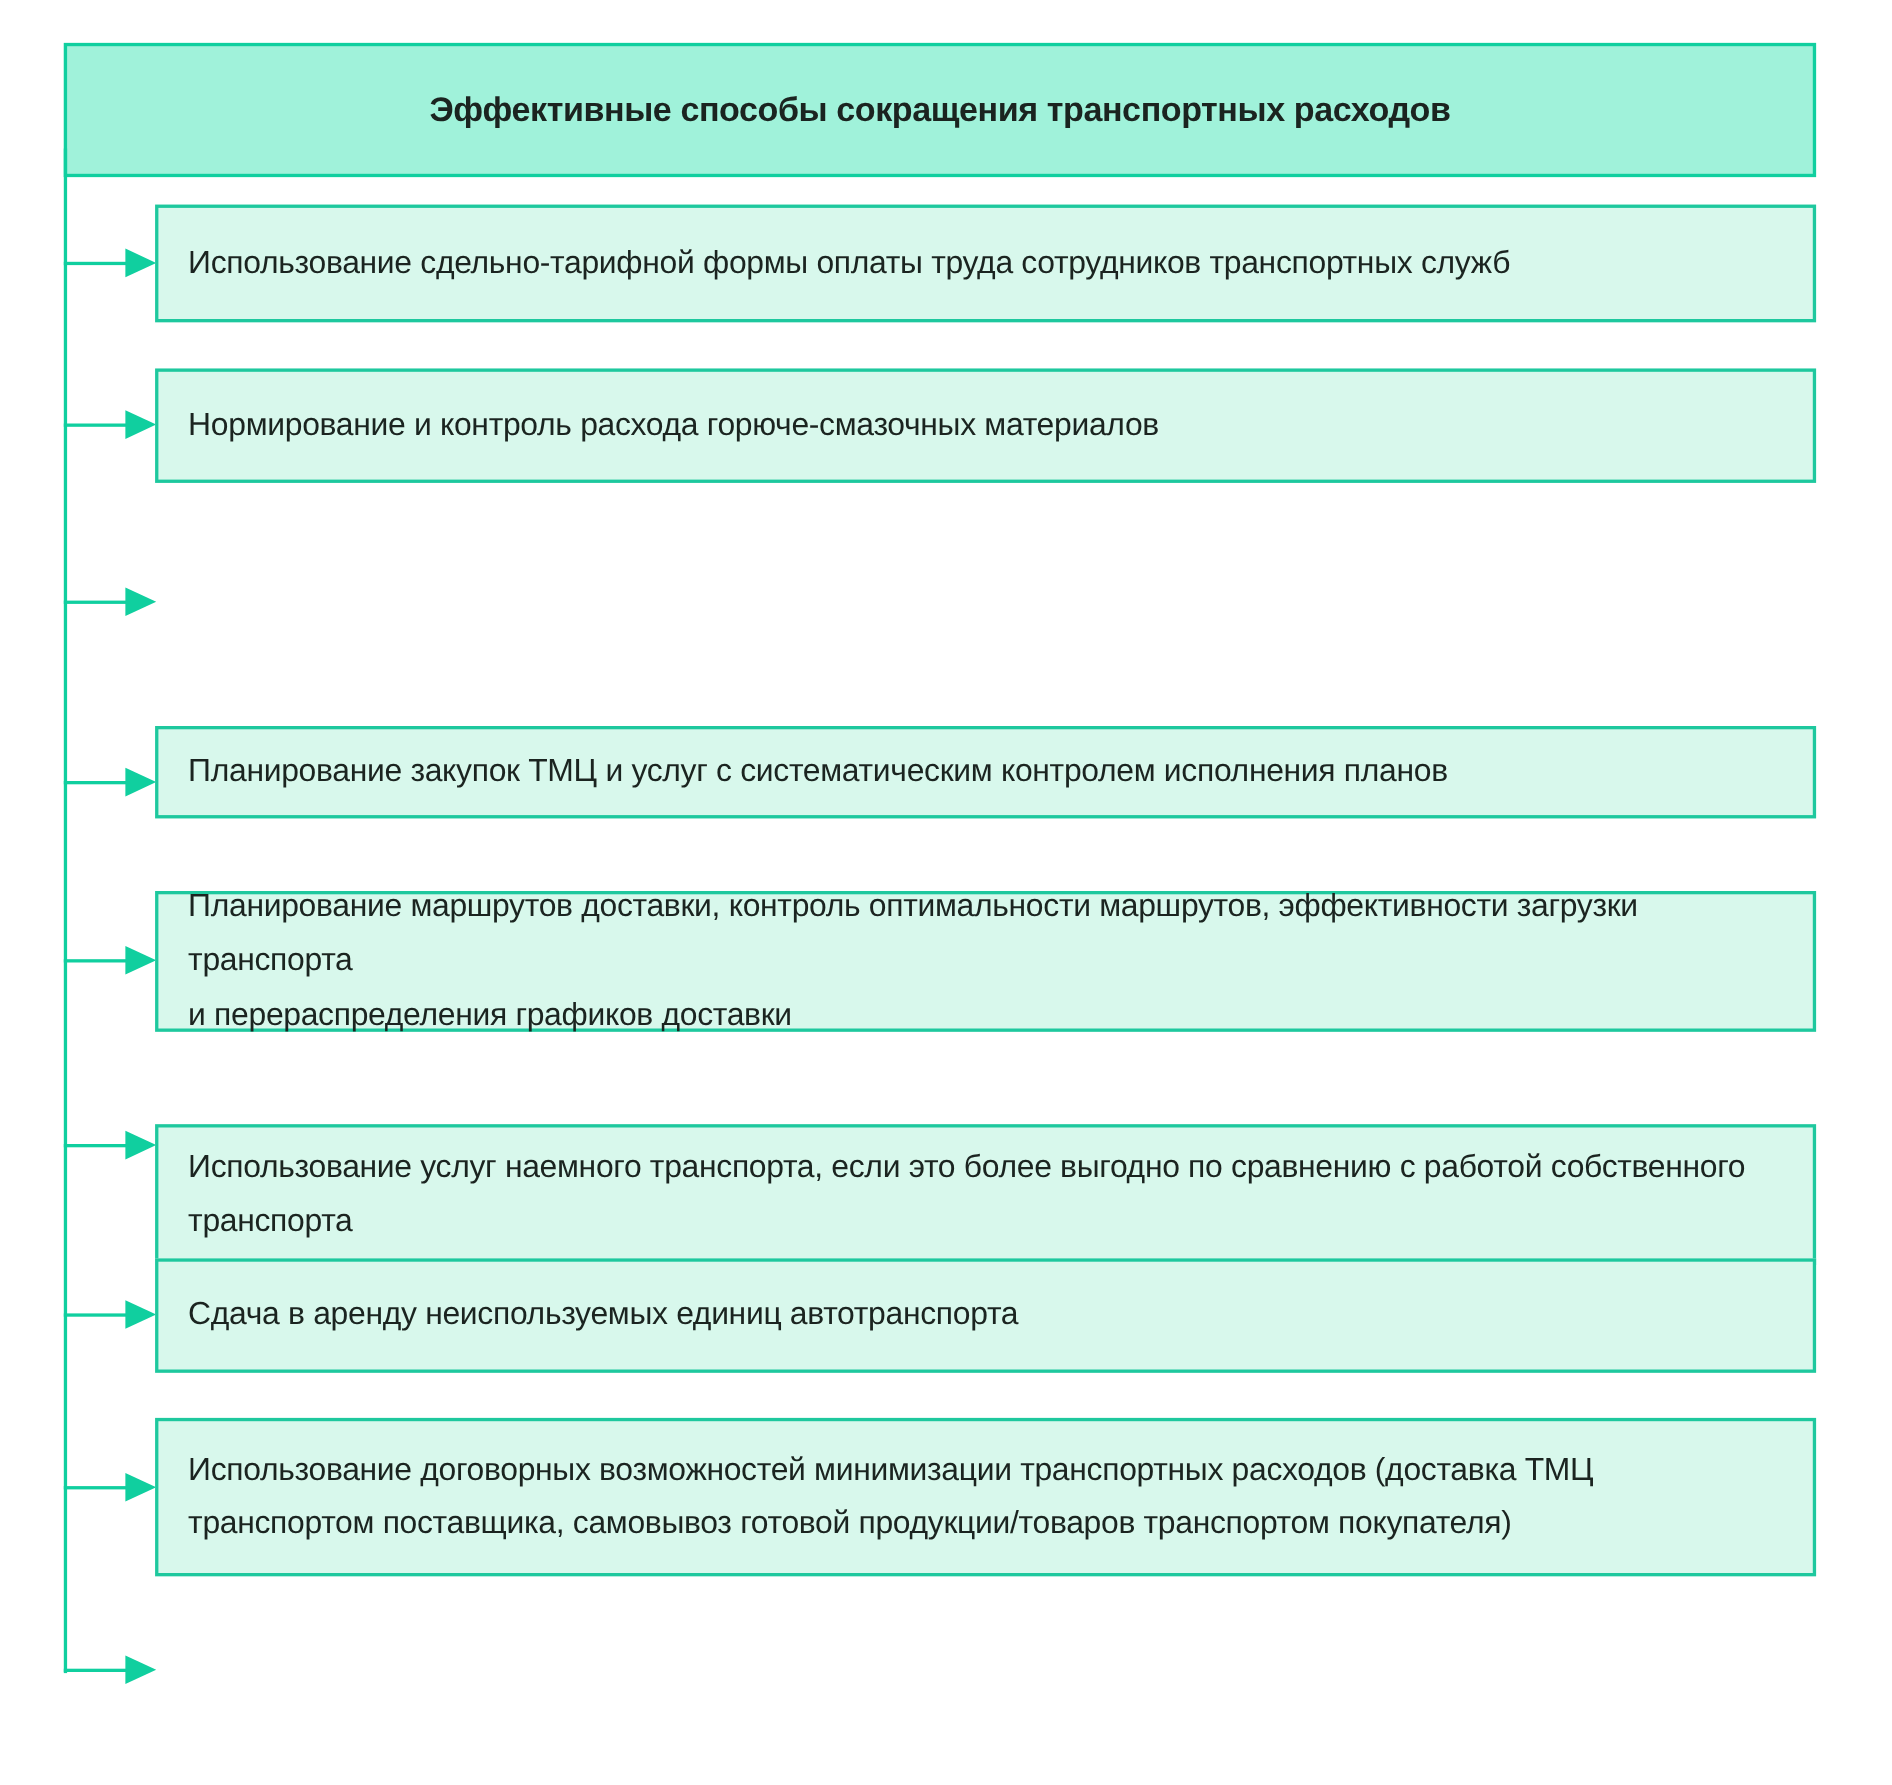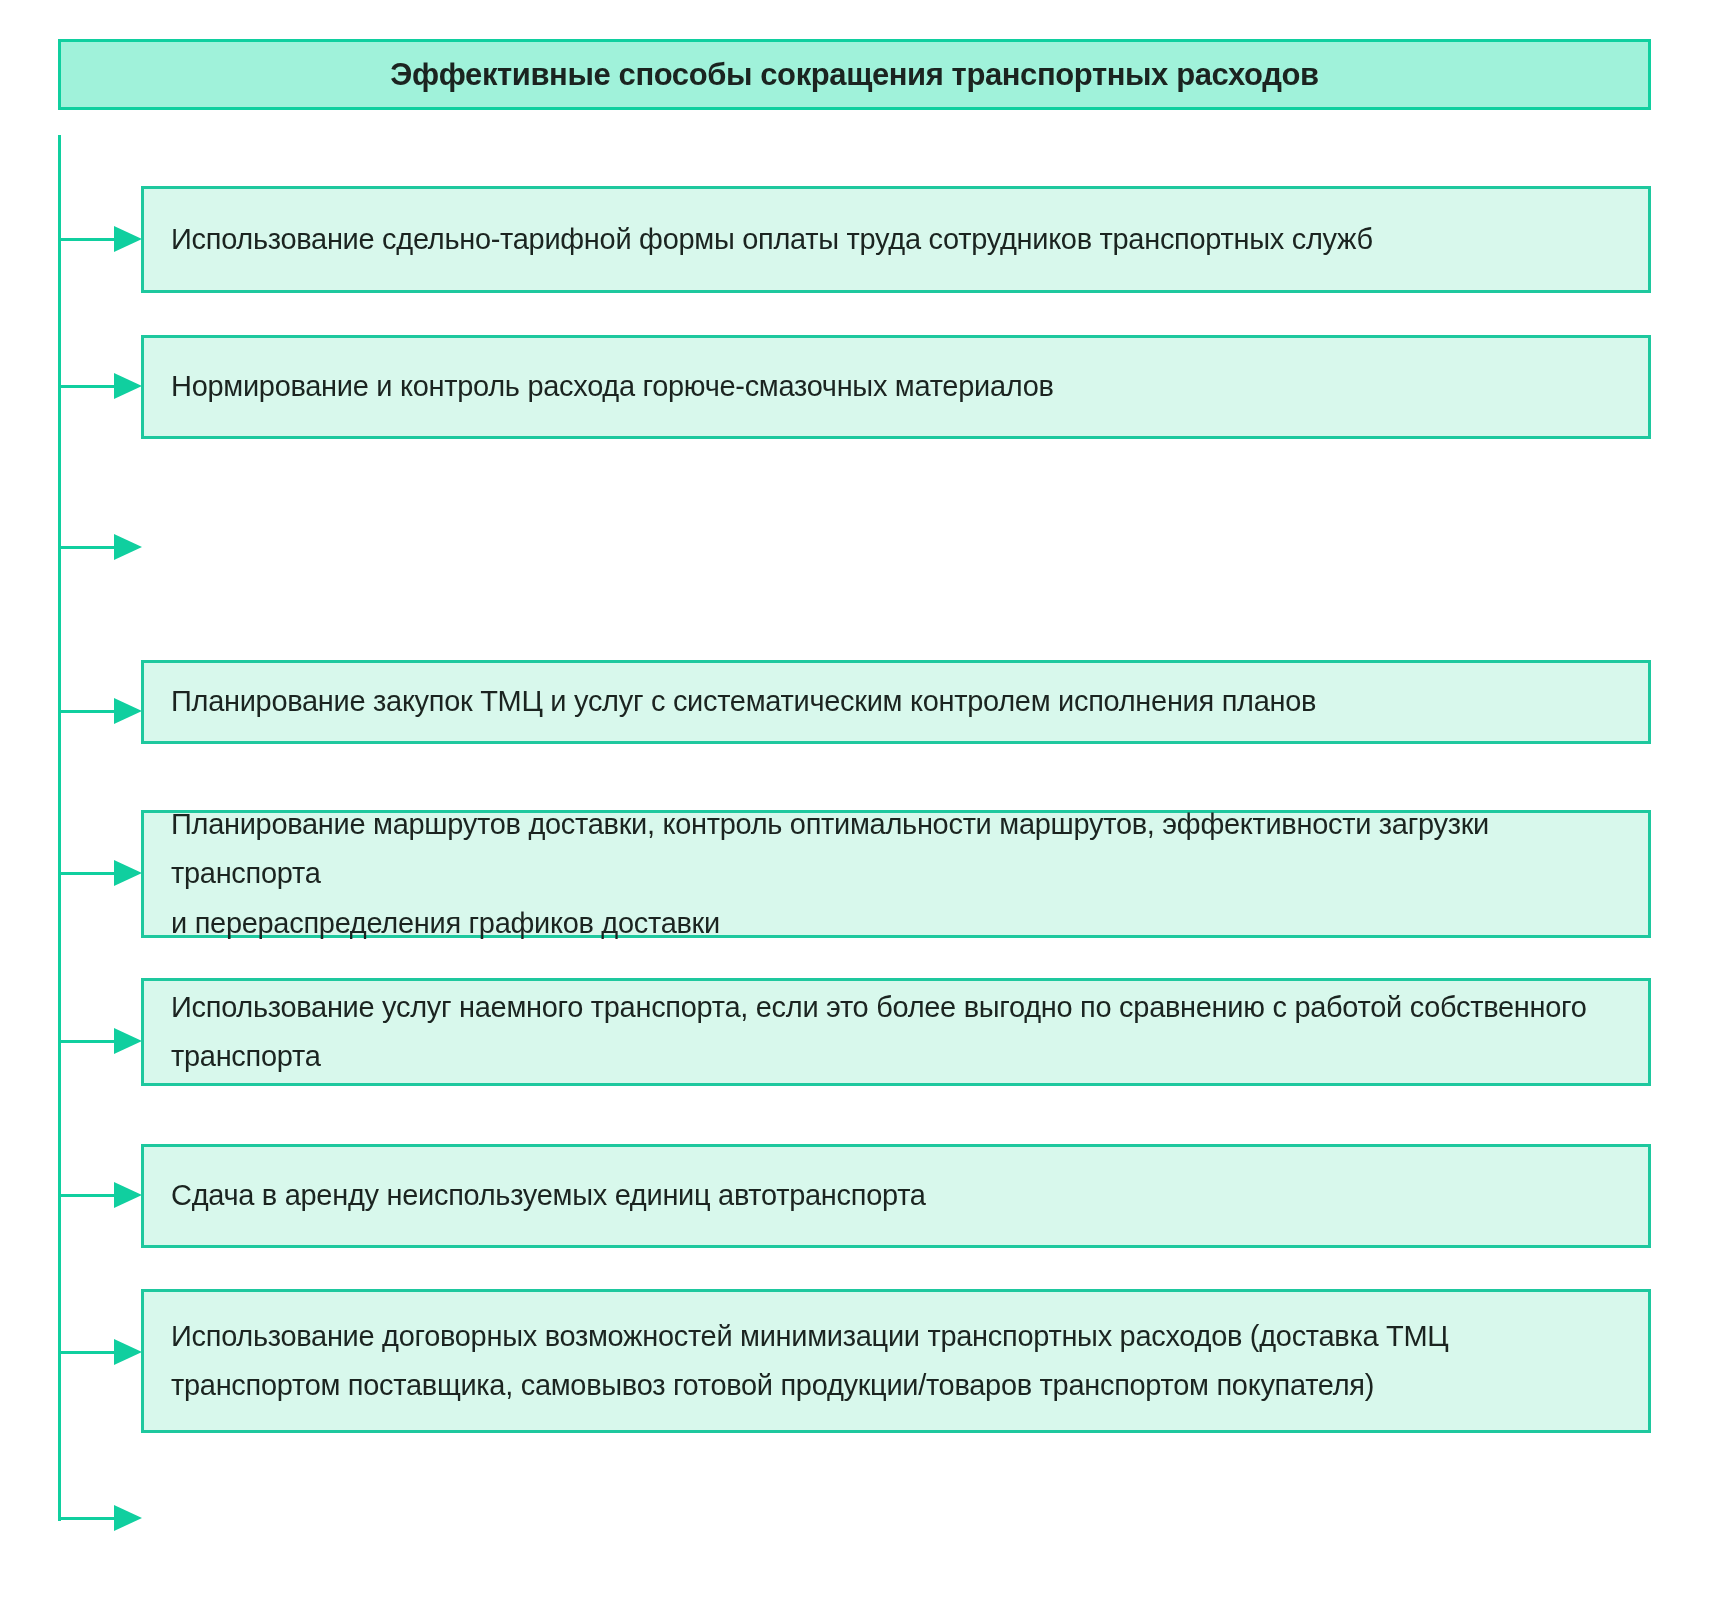--- a/index.html
+++ b/index.html
@@ -15,21 +15,21 @@
     font-family: "Liberation Sans", sans-serif;
     color: var(--text, #1b2420);
     overflow: hidden;
   }
   
   .title-box {
     position: absolute;
     left: 58px;
     top: 39px;
     width: 1593px;
-    height: 71px;
+    height: 122px;
     box-sizing: border-box;
     background: var(--title-fill, #a0f2da);
     border: 3px solid var(--accent, #10cf9f);
     display: flex;
     align-items: center;
     justify-content: center;
   }
   .title-text {
     font-size: 31px;
     font-weight: bold;
@@ -115,21 +115,21 @@
 
   <div class="aline" style="top:872px"></div>
   <div class="ahead" style="top:860px"></div>
   <div class="fbox" style="top:810px;height:128px">
     <span class="fbox-text">Планирование маршрутов доставки, контроль оптимальности маршрутов, эффективности загрузки транспорта
 и перераспределения графиков доставки</span>
   </div>
 
   <div class="aline" style="top:1040px"></div>
   <div class="ahead" style="top:1028px"></div>
-  <div class="fbox" style="top:978px;height:108px">
+  <div class="fbox" style="top:1022px;height:128px">
     <span class="fbox-text">Использование услуг наемного транспорта, если это более выгодно по сравнению с работой собственного
 транспорта</span>
   </div>
 
   <div class="aline" style="top:1194px"></div>
   <div class="ahead" style="top:1182px"></div>
   <div class="fbox" style="top:1144px;height:104px">
     <span class="fbox-text">Сдача в аренду неиспользуемых единиц автотранспорта</span>
   </div>
 

